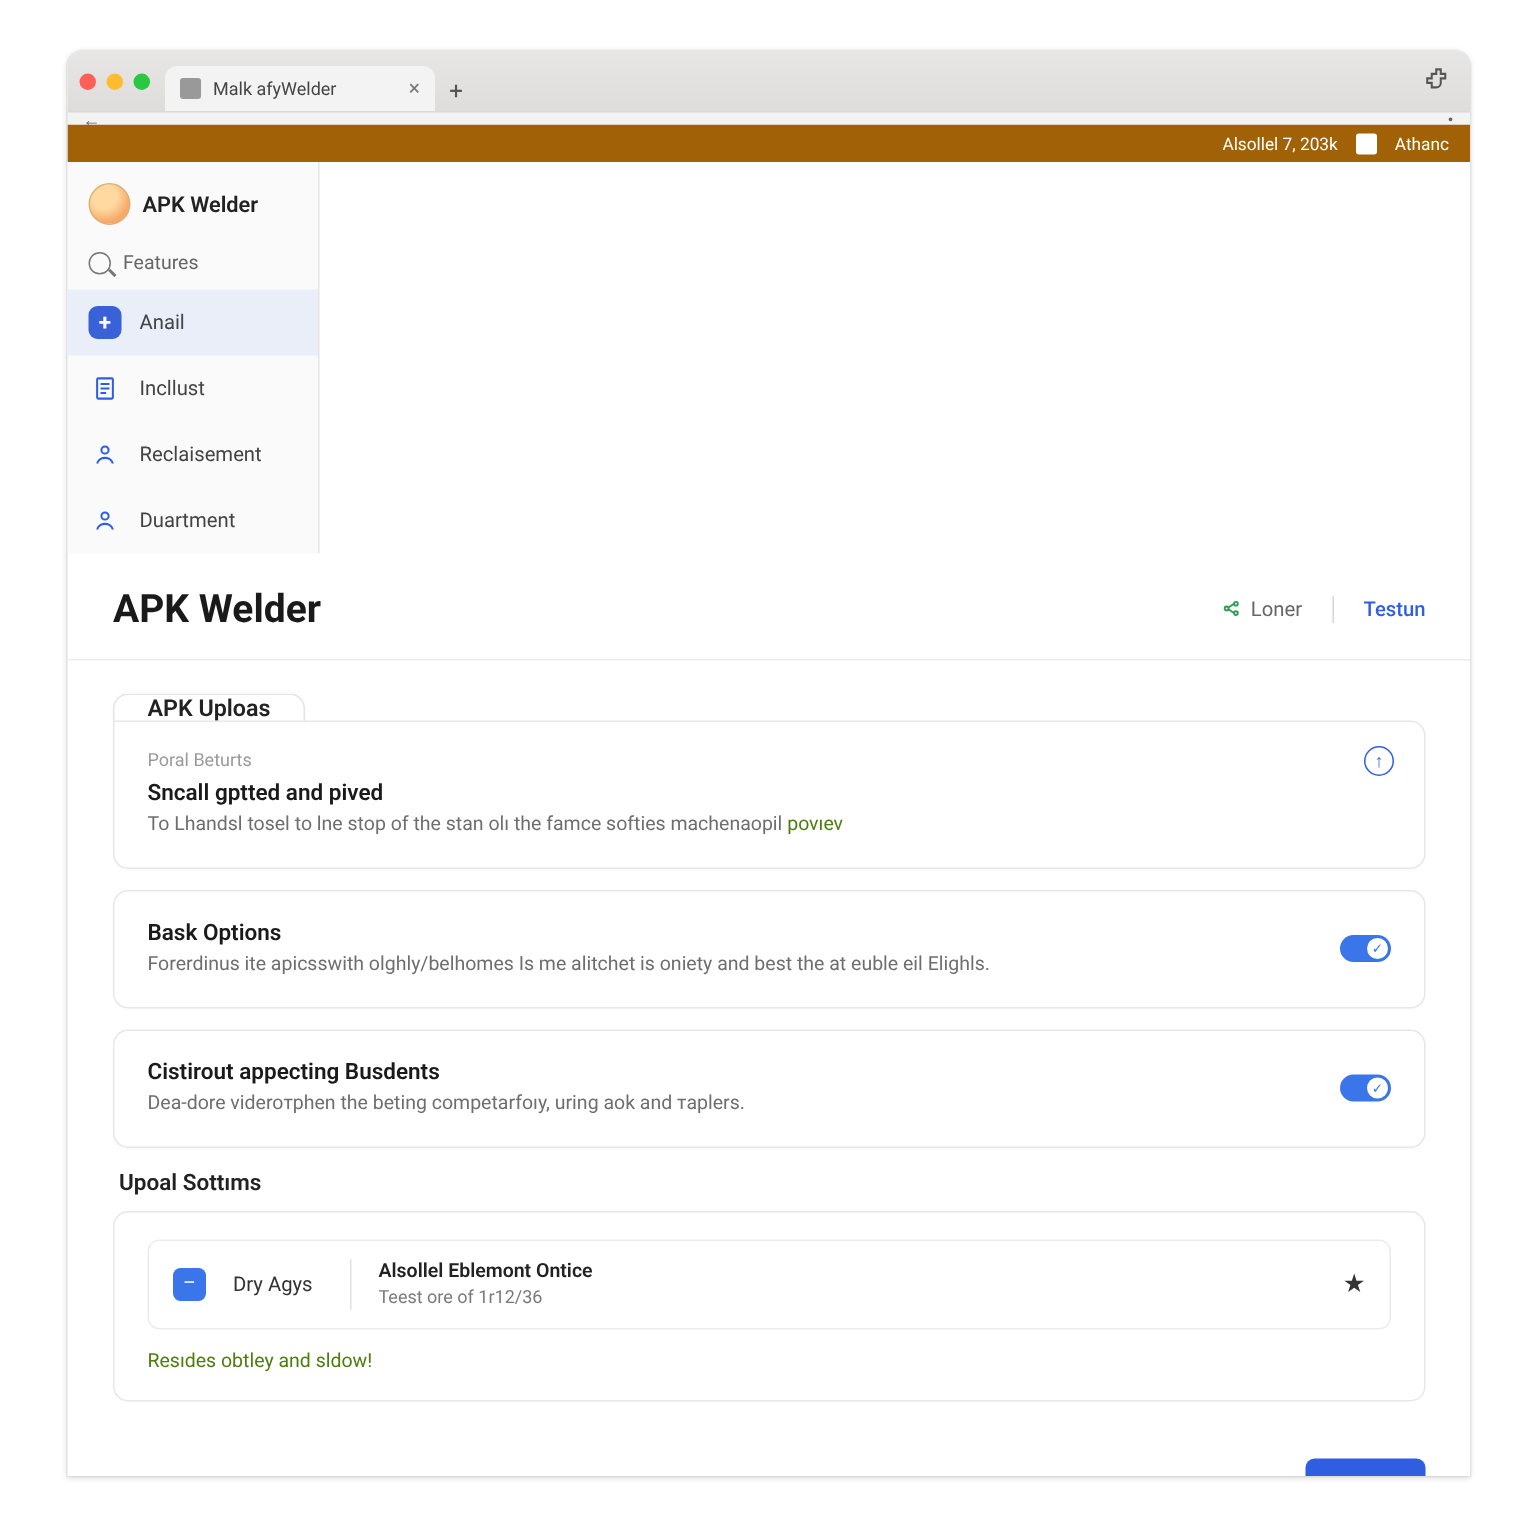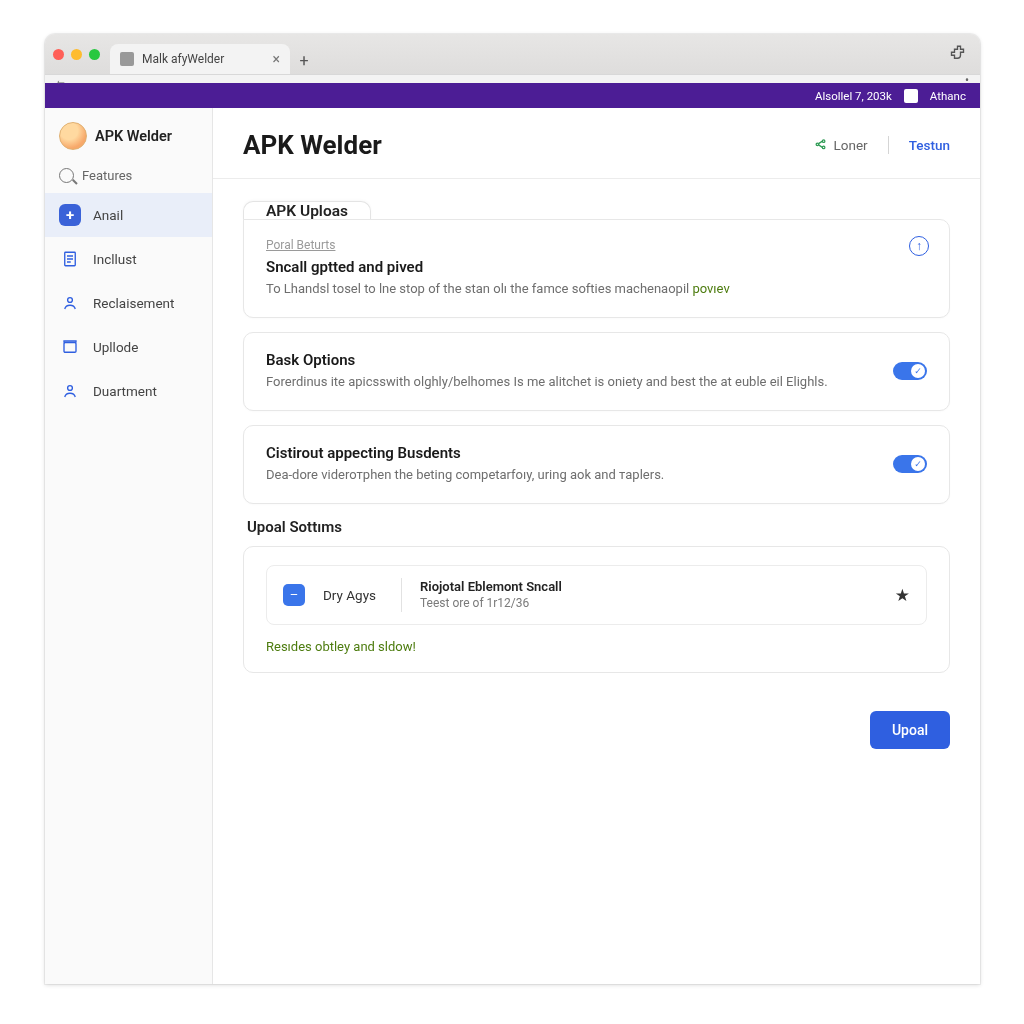--- a/index.html
+++ b/index.html
@@ -14,24 +14,24 @@
     .tab { height:30px; background:#f3f3f3; border-radius:8px 8px 0 0; display:flex; align-items:center; padding:0 10px; gap:8px; min-width:180px; font-size:12px; color:#444; }
     .tab .fav{width:14px;height:14px;background:#999;border-radius:2px;display:inline-block;}
     .tab .close{margin-left:auto;font-size:14px;color:#777;}
     .newtab { width:28px; height:28px; display:flex; align-items:center; justify-content:center; color:#555; font-size:16px; }
     .ext { position:absolute; right:12px; top:10px; width:18px; height:18px; color:#555; }
     
     .urlbar { height:9px; background:#f3f3f3; border-top:1px solid #d8d8d8; position:relative; }
     .back { position:absolute; left:10px; top:-2px; font-size:12px; color:#666; }
     .dots3 { position:absolute; right:10px; top:-2px; font-size:12px; color:#666; letter-spacing:1px; }
     
-    .bluebar { height:25px; background:#4c1d95; color:#fff; display:flex; justify-content:flex-end; align-items:center; padding:0 14px; gap:12px; font-size:11.5px; }
+    .bluebar { height:25px; background:#a16207; color:#fff; display:flex; justify-content:flex-end; align-items:center; padding:0 14px; gap:12px; font-size:11.5px; }
     .cal-ic { width:14px; height:14px; background:#fff; border-radius:2px; display:inline-block; }
     
-    .appbody { position:absolute; top:74px; left:0; right:0; bottom:0; display:flex; background:#fff; }
+    .appbody { position:absolute; top:74px; left:0; right:0; bottom:0; display:flex; background:#fff;flex-direction:column; }
     
     .sidebar { width:168px; background:#fafafa; border-right:1px solid #e6e6e6; padding-top:14px; }
     .brand { display:flex; align-items:center; gap:8px; padding:0 14px 12px; font-size:14.5px; font-weight:600; color:#222; }
     .brand .logo { width:28px; height:28px; border-radius:50%; background:radial-gradient(circle at 35% 30%, #ffd9a0 35%, #f7a86a 70%); border:1px solid #e0b070; }
     .search-row { display:flex; align-items:center; gap:8px; padding:6px 14px 10px; color:#666; font-size:13px; }
     .search-row .mg { width:15px; height:15px; border:1.6px solid #777; border-radius:50%; position:relative; }
     .search-row .mg:after{content:"";position:absolute;width:6px;height:1.6px;background:#777;right:-5px;bottom:-1px;transform:rotate(45deg);}
     .navitem { display:flex; align-items:center; gap:12px; padding:11px 14px; color:#444; font-size:13.5px; cursor:pointer; }
     .navitem.active { background:#e9eef9; }
     .ic { width:22px; height:22px; border-radius:6px; display:flex; align-items:center; justify-content:center; color:#3a62d8; }
@@ -46,21 +46,21 @@
     .head-actions .share svg{width:15px;height:15px;stroke:#2f9b55;fill:none;stroke-width:2;}
     .head-actions .divider{width:1px;height:18px;background:#d5d5d5;}
     .head-actions .testun{color:#2f5fe0;font-weight:500;}
     
     .content { padding:22px 30px; }
     .tabchip { display:inline-block; background:#fff; border:1px solid #e4e4e4; border-bottom:none; border-radius:10px 10px 0 0; padding:0 22px; font-size:15.5px; font-weight:600; color:#222; box-shadow:0 -1px 3px rgba(0,0,0,.03); }
     
     .card { background:#fff; border:1px solid #e7e7e7; border-radius:10px; padding:18px 22px; margin-bottom:14px; position:relative; box-shadow:0 1px 2px rgba(0,0,0,.02); }
     .card.first { border-top-left-radius:0; margin-top:-1px; }
     .card .up-ic { position:absolute; right:20px; top:16px; width:20px; height:20px; border:1.8px solid #2f5fe0; border-radius:50%; display:flex; align-items:center; justify-content:center; color:#2f5fe0; font-size:12px; }
-    .pretitle { font-size:12px; color:#9a9a9a; margin-bottom:6px;text-decoration:underline; }
+    .pretitle { font-size:12px; color:#9a9a9a; margin-bottom:6px; }
     .ctitle { font-size:15px; font-weight:600; color:#1a1a1a; margin-bottom:4px; }
     .cdesc { font-size:13px; color:#6e6e6e; line-height:1.45; }
     .cdesc .lk, .lk { color:#4d7c0f; cursor:pointer; }
     
     .toggle { position:absolute; right:22px; top:50%; transform:translateY(-50%); width:34px; height:18px; background:#3a75ea; border-radius:10px; }
     .toggle:after{content:"✓"; position:absolute; right:2px; top:2px; width:14px; height:14px; background:#fff; border-radius:50%; font-size:9px; color:#3a75ea; display:flex; align-items:center; justify-content:center; }
     .card.toggled .cdesc, .card.toggled .ctitle { padding-right:60px; }
     
     .sect-title { font-size:15px; font-weight:600; color:#222; margin:6px 0 10px 4px; }
     .sect-card { background:#fff; border:1px solid #e7e7e7; border-radius:10px; padding:18px 22px; }
@@ -138,29 +138,20 @@
             <svg viewBox="0 0 24 24">
               <circle cx="12" cy="8" r="3.2"></circle>
               <path d="M5 20c1-4 5-5 7-5s6 1 7 5"></path>
             </svg>
           </span>
         <span>Reclaisement</span>
       </div>
       <div class="navitem">
         <span class="ic">
             <svg viewBox="0 0 24 24">
-              <rect x="4" y="6" width="16" height="13" rx="1.5"></rect>
-              <path d="M4 6V4h16v2"></path>
-            </svg>
-          </span>
-        <span>Upllode</span>
-      </div>
-      <div class="navitem">
-        <span class="ic">
-            <svg viewBox="0 0 24 24">
               <circle cx="12" cy="8" r="3.2"></circle>
               <path d="M5 20c1-4 5-5 7-5s6 1 7 5"></path>
             </svg>
           </span>
         <span>Duartment</span>
       </div>
     </aside>
 
     <main class="main">
       <div class="page-head">
@@ -204,21 +195,21 @@
           <div class="toggle"></div>
         </div>
 
         <div class="sect-title">Upoal Sottıms</div>
         <div class="sect-card">
           <div class="inner-row">
             <span class="sq">–</span>
             <span class="rowlbl">Dry Agys</span>
             <span class="vline"></span>
             <div class="rowmain">
-              <div class="rt">Riojotal Eblemont Sncall</div>
+              <div class="rt">Alsollel Eblemont Ontice</div>
               <div class="rs">Teest ore of 1r12/36</div>
             </div>
             <span class="star">★</span>
           </div>
           <div class="bottom-link">
             <span class="lk">Resıdes obtley and sldow!</span>
           </div>
         </div>
       </div>
 

